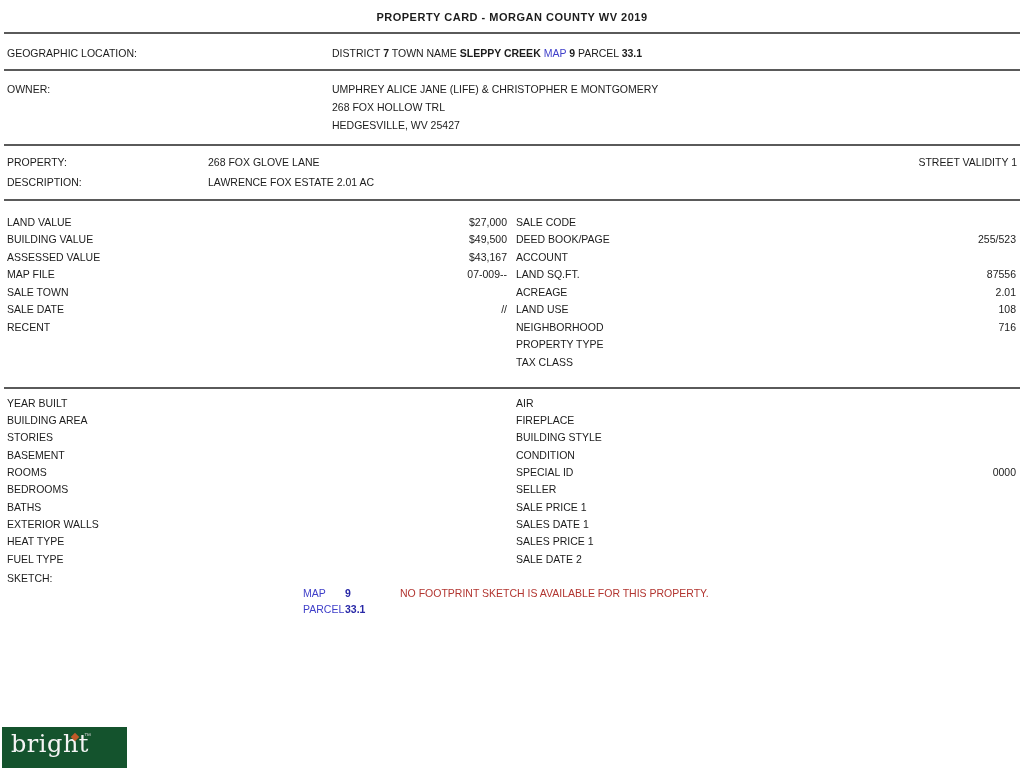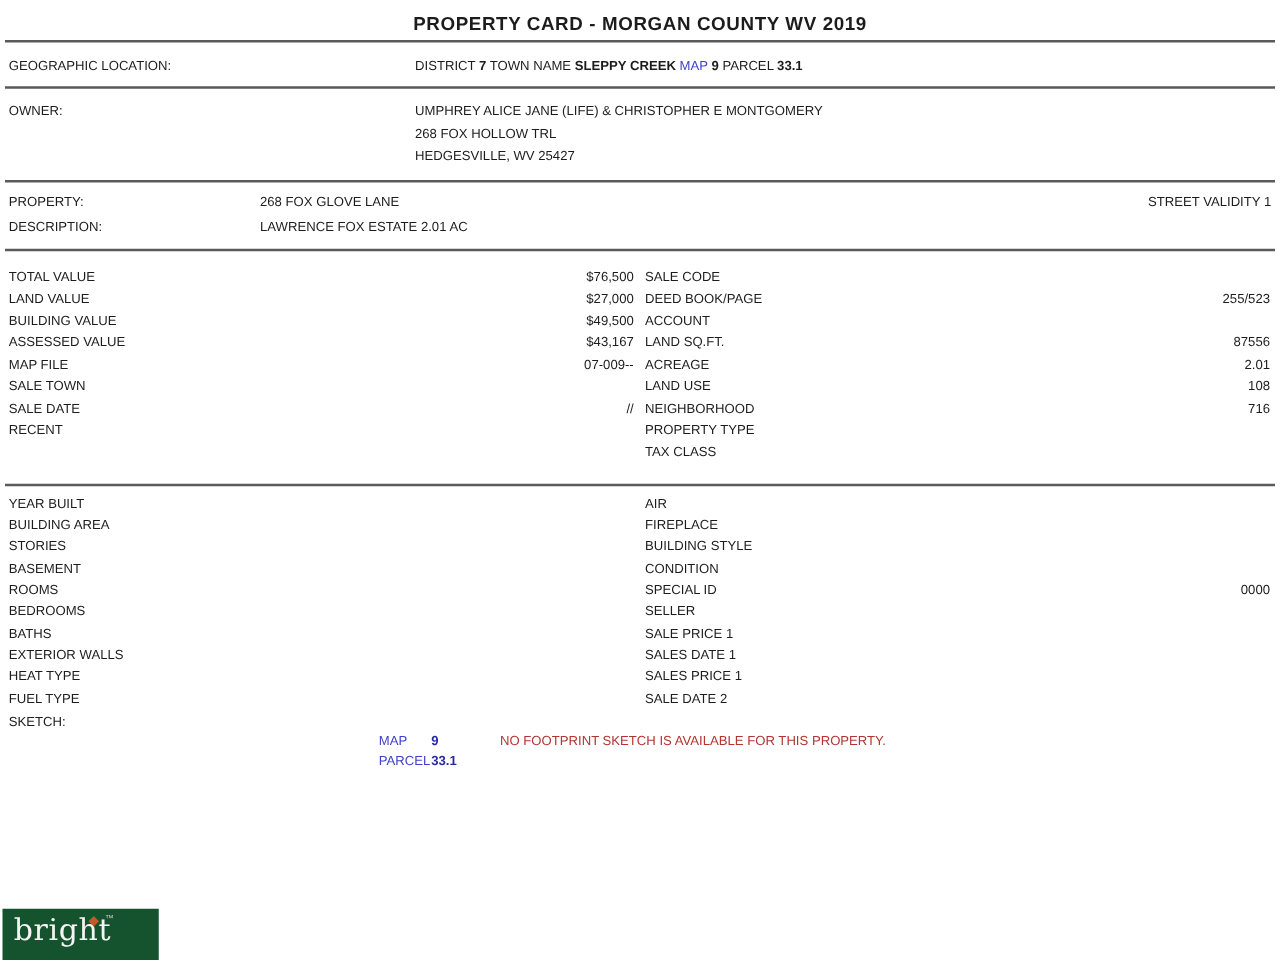--- a/index.html
+++ b/index.html
@@ -6,21 +6,21 @@
   html,body { margin:0; padding:0; }
   body {
     width:1024px; height:768px; background:#ffffff; position:relative;
     font-family:"Liberation Sans", sans-serif; font-size:10.5px; color:#1c1c1c;
     overflow:hidden;
   }
   .abs { position:absolute; white-space:nowrap; }
   .hr { position:absolute; left:4px; width:1016px; height:2px; background:#5a5a5a; }
   .title {
     position:absolute; top:11px; left:0; width:1024px; text-align:center;
-    font-weight:bold; font-size:15px; letter-spacing:0.5px;
+    font-weight:bold; font-size:11px; letter-spacing:0.5px;
   }
   .bold { font-weight:bold; }
   .blue { color:#3f3fc9; }
   .blue-dark { color:#2828a6; font-weight:bold; }
   .red { color:#b23530; }
   .vcol { position:absolute; width:500px; }
   .vcol .field-row {
     display:flex; justify-content:space-between; align-items:center; height:17.5px;
   }
   .bcol .field-row { height:17.35px; }
@@ -73,24 +73,20 @@
 
   <div class="abs" style="left:7px; top:156px">PROPERTY:</div>
   <div class="abs" style="left:208px; top:156px">268 FOX GLOVE LANE</div>
   <div class="abs right-edge" style="top:156px">STREET VALIDITY 1</div>
   <div class="abs" style="left:7px; top:176px">DESCRIPTION:</div>
   <div class="abs" style="left:208px; top:176px">LAWRENCE FOX ESTATE 2.01 AC</div>
   <div class="hr" style="top:199px"></div>
 
   <div class="vcol" style="left:7px; top:213px">
     <div class="field-row">
-      <span>TOTAL VALUE</span>
-      <span>$76,500</span>
-    </div>
-    <div class="field-row">
       <span>LAND VALUE</span>
       <span>$27,000</span>
     </div>
     <div class="field-row">
       <span>BUILDING VALUE</span>
       <span>$49,500</span>
     </div>
     <div class="field-row">
       <span>ASSESSED VALUE</span>
       <span>$43,167</span>

